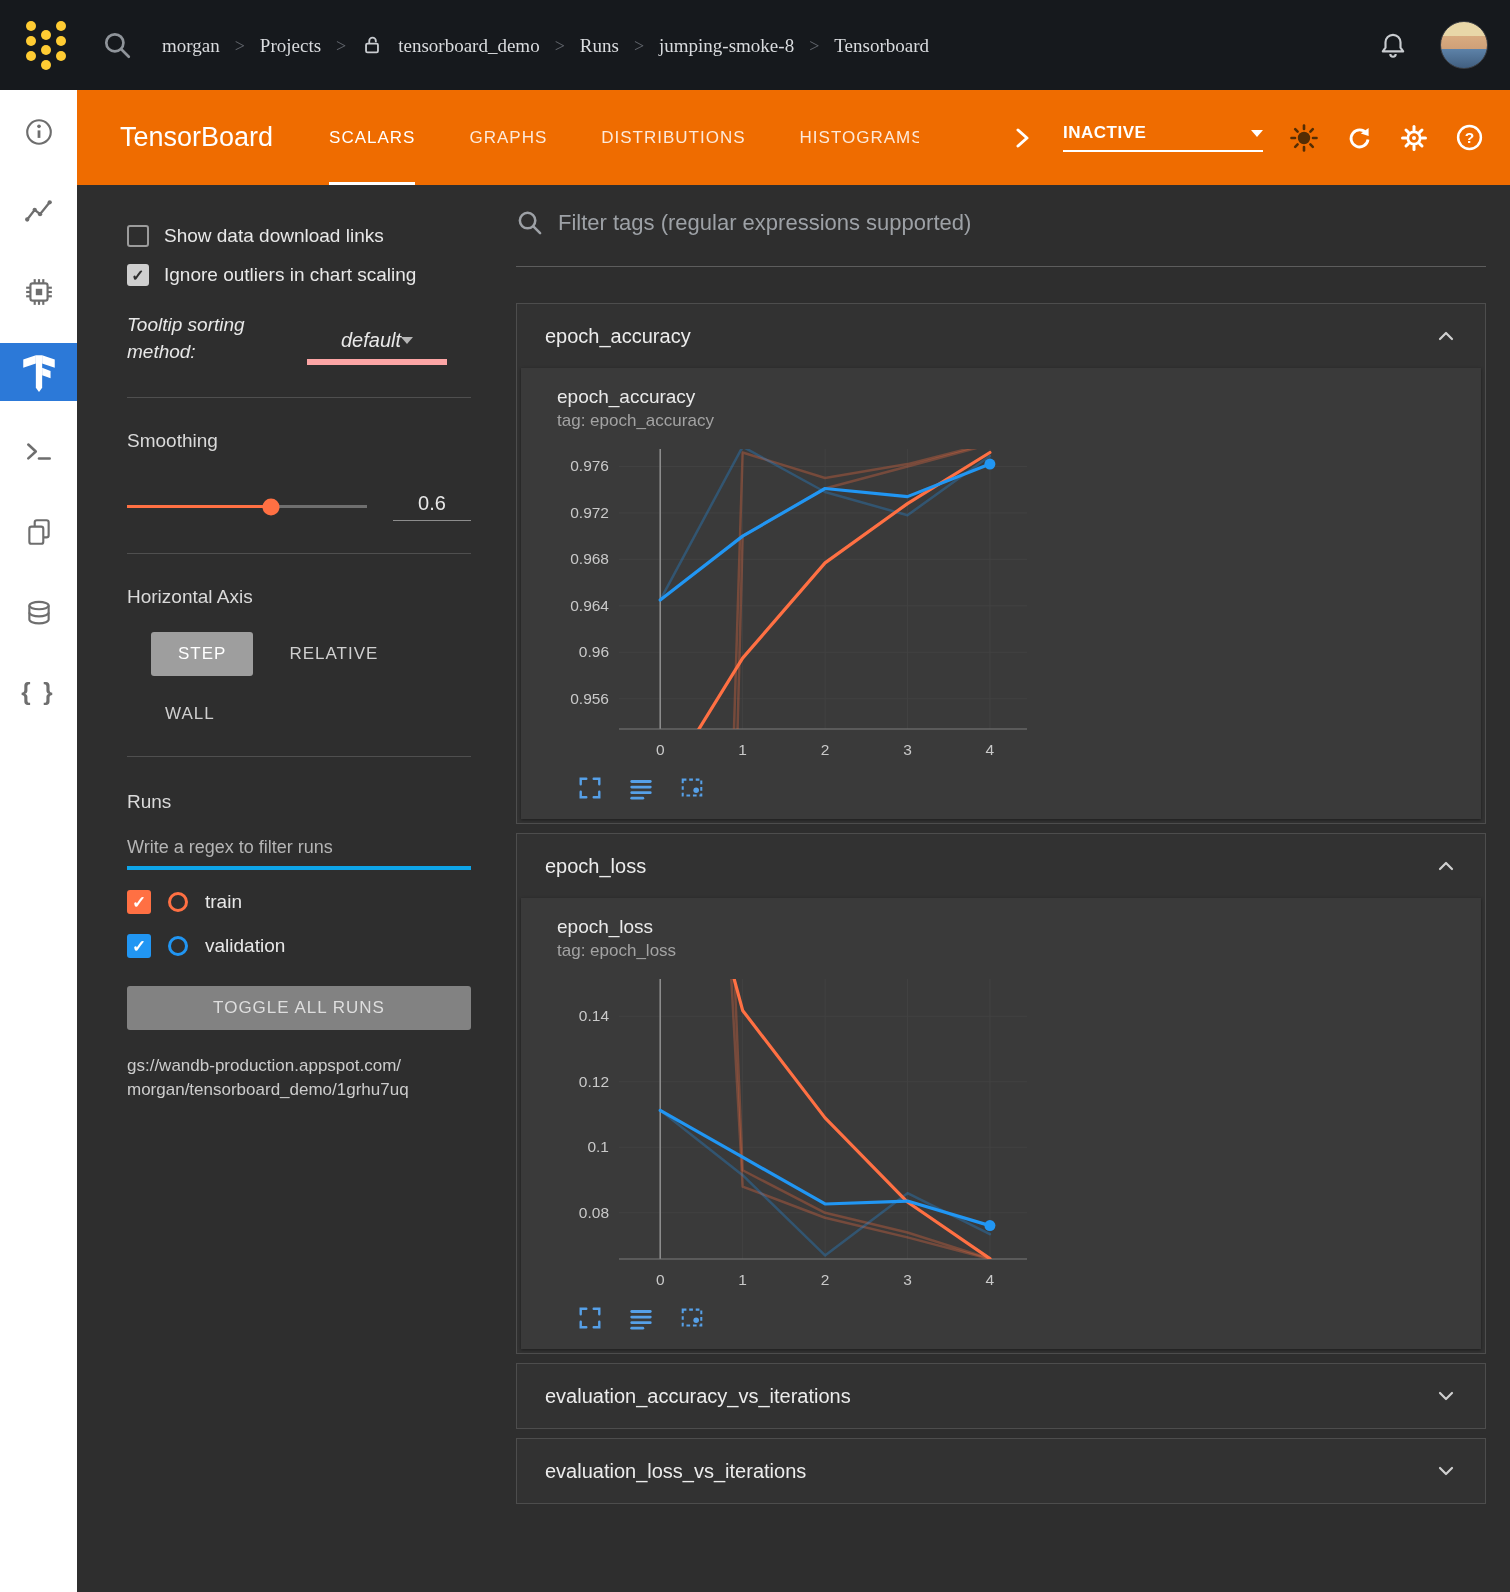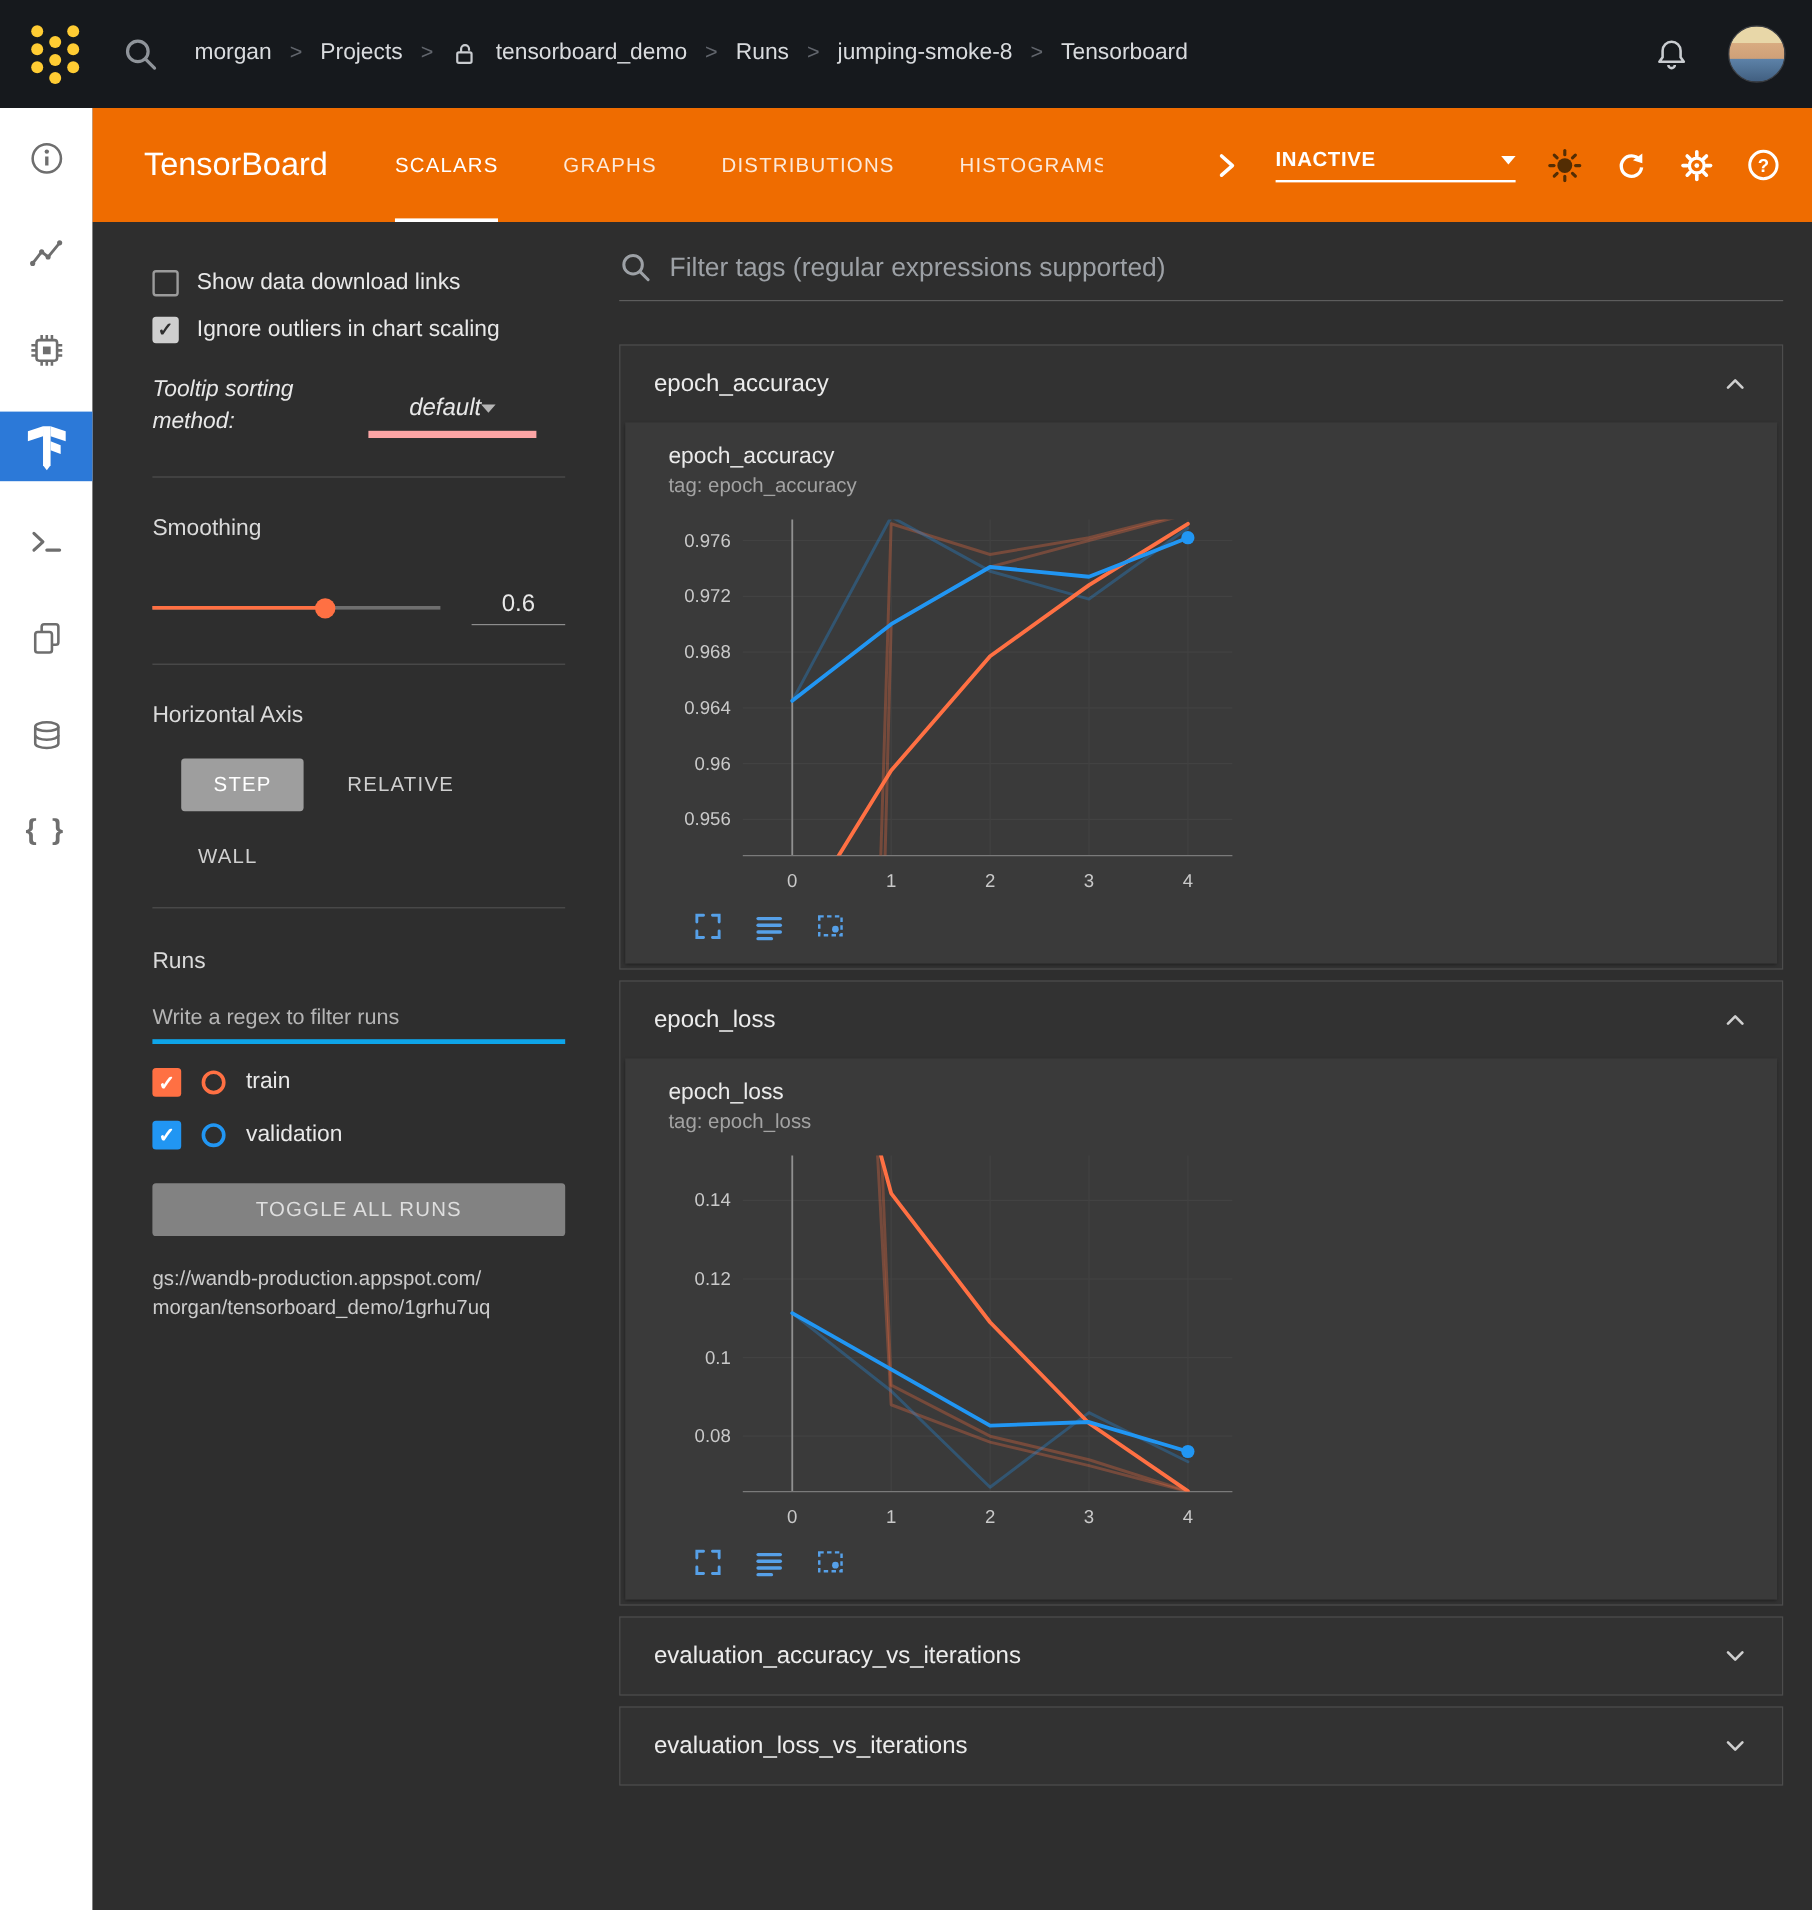--- a/index.html
+++ b/index.html
@@ -7,21 +7,21 @@
   body {position:relative; background:#2e2e2e; font-family:"Liberation Sans",sans-serif; overflow:hidden;}
   svg {display:block;}
 
   
   .topbar {position:absolute; top:0; left:0; width:1510px; height:90px; background:#16191d; display:flex; align-items:center; padding:0 22px; z-index:5;}
   .wandb-logo {display:flex; gap:5px; margin-left:4px; cursor:pointer;}
   .wandb-col {display:flex; flex-direction:column; gap:5px;}
   .wandb-col.mid {margin-top:9px;}
   .wdot {width:10px; height:10px; border-radius:50%; background:#ffcc33;}
   .top-search {margin-left:36px; cursor:pointer;}
-  .breadcrumbs {display:flex; align-items:flex-start; gap:15px; margin-left:30px; font-size:19px; color:#d9dbde;}
+  .breadcrumbs {display:flex; align-items:flex-end; gap:15px; margin-left:30px; font-size:19px; color:#d9dbde;font-family:Liberation Serif, serif;}
   .crumb {cursor:pointer; white-space:nowrap;}
   .crumb-sep {color:#62666d; font-size:18px;}
   .top-right {margin-left:auto; display:flex; align-items:center; gap:32px;}
   .avatar {width:48px; height:48px; border-radius:50%; cursor:pointer; border:1px solid #3a3d42;
     background:linear-gradient(180deg,#e8d7a8 0%,#e8d7a8 30%,#d8ab80 31%,#cfa078 58%,#5d82a8 59%,#415f80 100%);}
 
   
   .rail {position:absolute; top:90px; left:0; width:77px; bottom:0; background:#ffffff; display:flex; flex-direction:column; align-items:center; padding-top:2px; z-index:4;}
   .rail-item {width:77px; height:80px; display:flex; align-items:center; justify-content:center; cursor:pointer;}
   .rail-item.active {height:58px; background:#2c79d8; margin:11px 0;}
@@ -69,21 +69,21 @@
   .run-cb.train {background:#ff7043;}
   .run-cb.validation {background:#2196f3;}
   .run-circle {width:20px; height:20px; border-radius:50%; border:3px solid;}
   .run-circle.train {border-color:#ff7043;}
   .run-circle.validation {border-color:#2196f3;}
   .toggle-all {margin-top:28px; width:100%; background:#828282; color:#dedede; text-align:center; font-size:17px; letter-spacing:1px; padding:12px 0; border-radius:3px; cursor:pointer;}
   .gs-path {margin-top:24px; font-size:17px; color:#cccccc; line-height:1.4; word-break:break-all;}
 
   
   .tb-main {flex:1; min-width:0; padding:24px 24px 0 1px;}
-  .filter-row {display:flex; align-items:center; gap:15px; border-bottom:1px solid #5d5d5d; padding-bottom:14px;}
+  .filter-row {display:flex; align-items:center; gap:15px; border-bottom:1px solid #5d5d5d; padding-bottom:30px;}
   .filter-input {flex:1; background:transparent; border:none; outline:none; font-size:22px; color:#e2e2e2; font-family:inherit;}
   .filter-input::placeholder {color:#9da1a6;}
   .sections {margin-top:36px; display:flex; flex-direction:column; gap:9px;}
   .section {border:1px solid #4d4d4d; background:#323232;}
   .section-header {height:64px; display:flex; align-items:center; justify-content:space-between; padding:0 26px 0 28px; font-size:20px; color:#ececec; cursor:pointer;}
   .section-body {padding:0 4px 4px;}
   .chart-card {background:#3a3a3a; box-shadow:0 1px 3px rgba(0,0,0,.45); padding:18px 20px 10px 36px;}
   .chart-title {font-size:19px; color:#eaeaea;}
   .chart-tag {font-size:17px; color:#a3a3a3; margin-top:3px;}
   .chart {margin-top:6px;}

